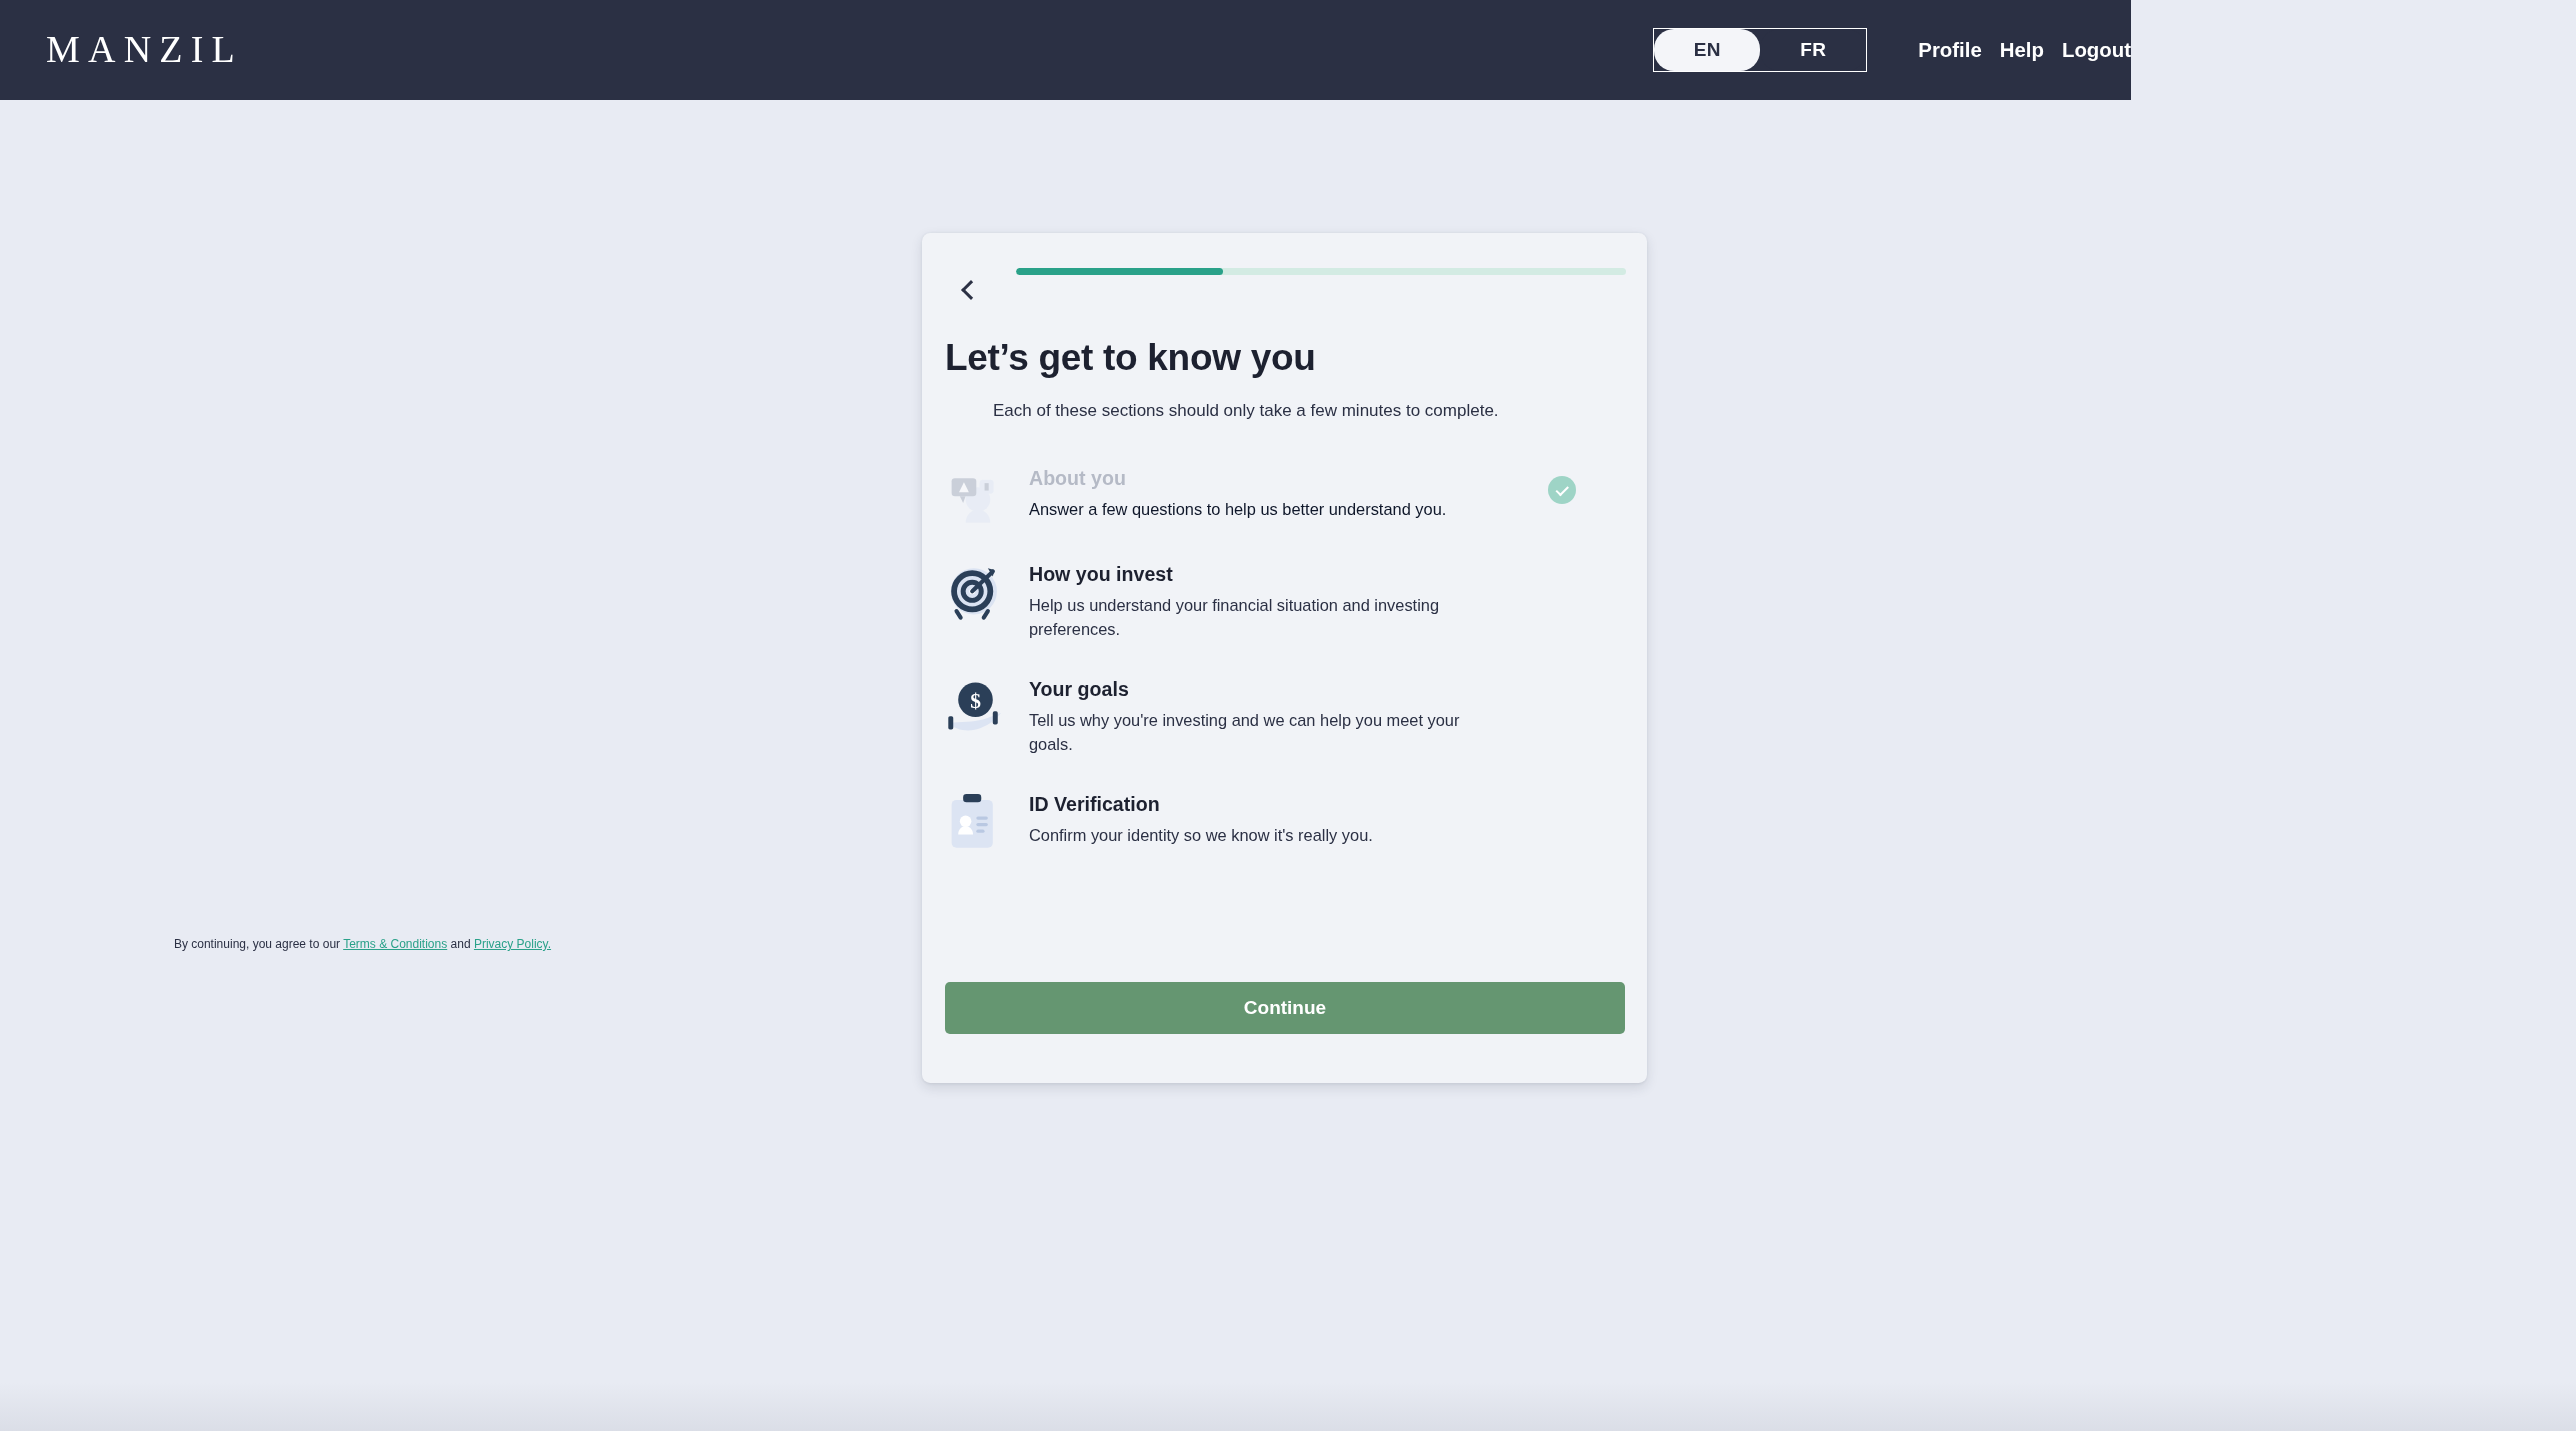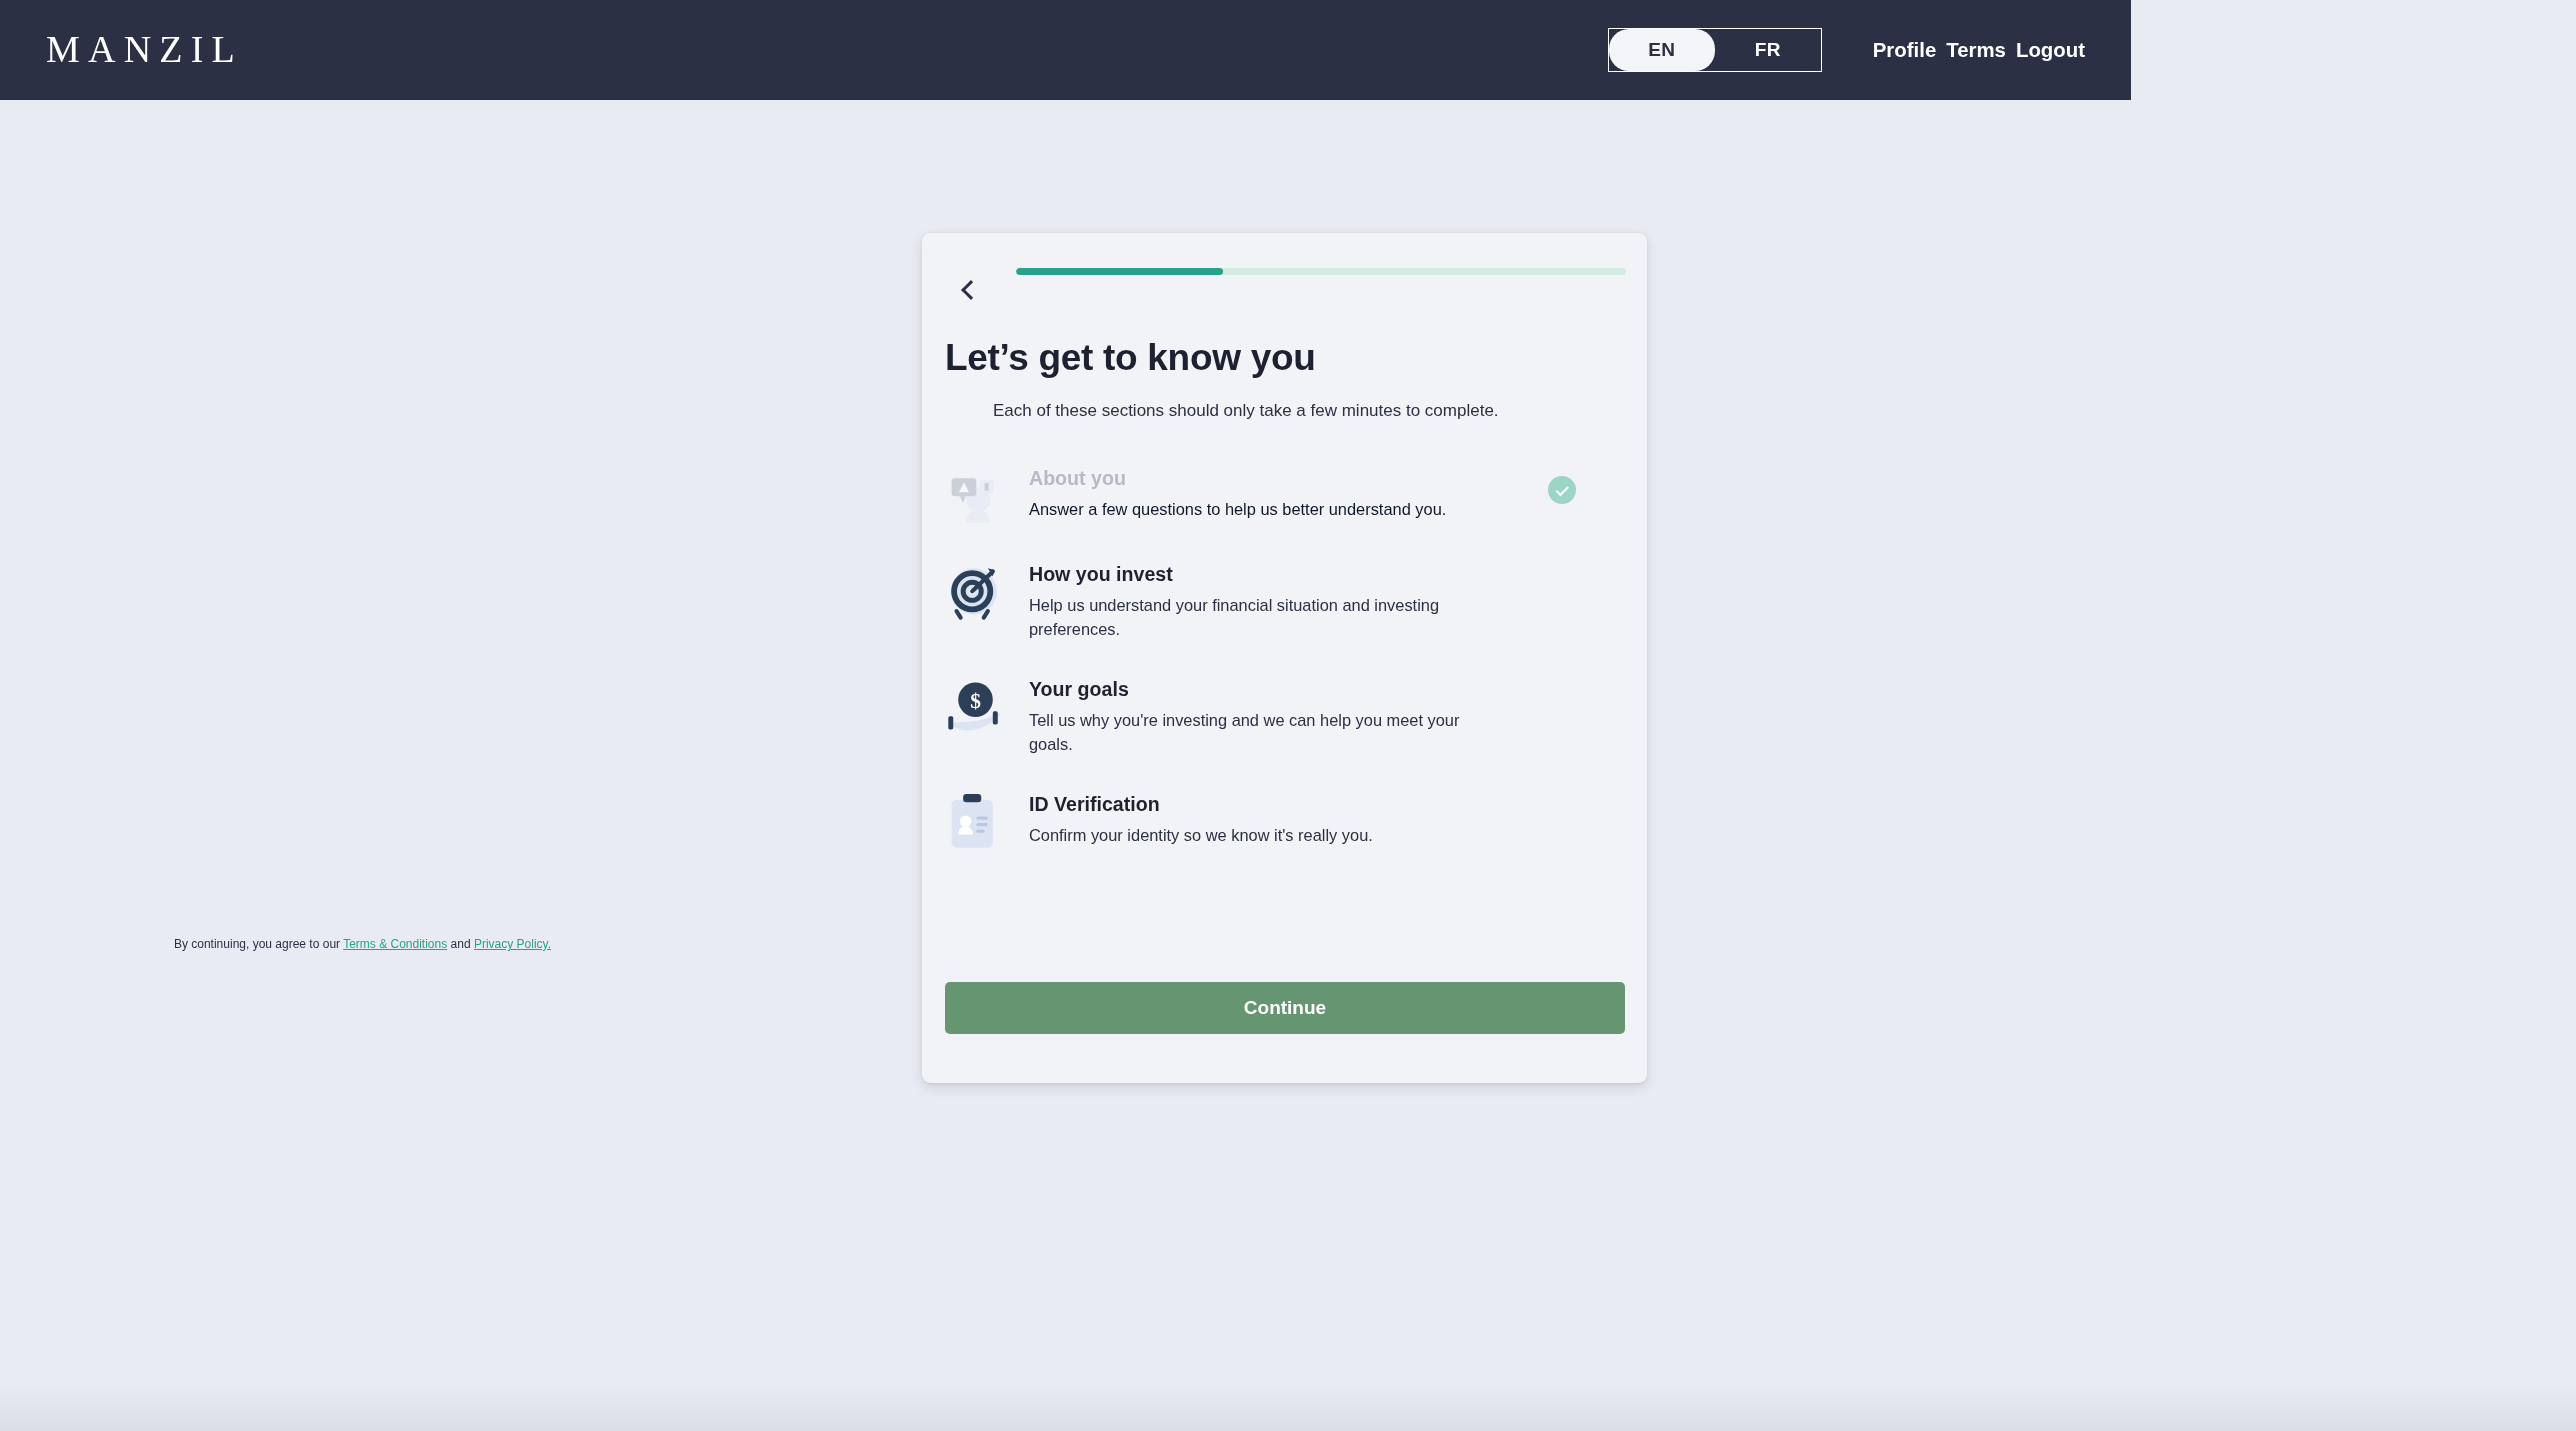--- a/index.html
+++ b/index.html
@@ -62,22 +62,21 @@
     letter-spacing: 0.4px;
     cursor: pointer;
     border-radius: 20px;
   }
   .lang-opt.active { background: #f4f5f9; color: #2b3044; }
   .lang-opt.inactive { background: #2b3044; color: #ffffff; }
 
   .nav-links {
     display: flex;
     align-items: center;
-    gap: 10px;
-    margin-right: 46px;
+    gap: 18px;
   }
   .nav-link {
     color: #ffffff;
     font-size: 20.4px;
     font-weight: 700;
     text-decoration: none;
     cursor: pointer;
     white-space: nowrap;
   }
 
@@ -254,21 +253,21 @@
 <div class="topbar">
   <div class="brand">MANZIL</div>
 
   <div class="nav-right">
     <div class="lang-toggle">
       <div class="lang-opt active">EN</div>
       <div class="lang-opt inactive">FR</div>
     </div>
     <div class="nav-links">
       <a class="nav-link">Profile</a>
-      <a class="nav-link">Terms</a>
+      <a class="nav-link">Help</a>
       <a class="nav-link">Logout</a>
     </div>
   </div>
 </div>
 
 <div class="card"></div>
 
 <div class="back-btn">
   <span class="chev"></span>
 </div>

